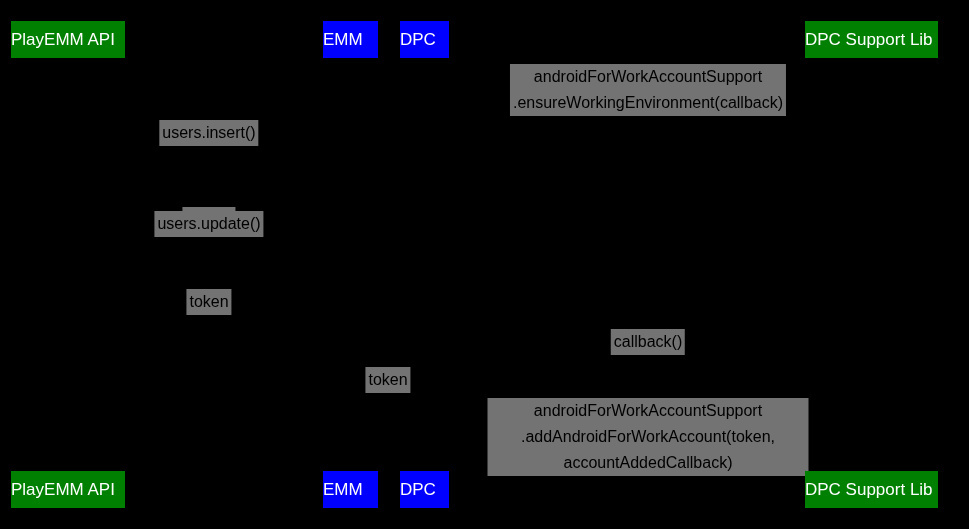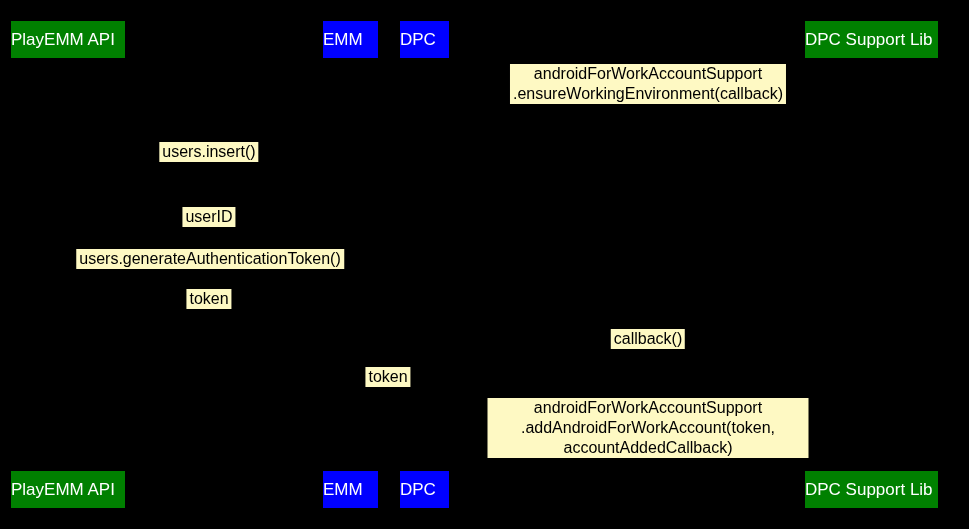--- a/index.html
+++ b/index.html
@@ -21,44 +21,44 @@
     line-height: 37px;
     text-align: left;
     color: #ffffff;
     font-size: 17px;
     white-space: nowrap;
     box-sizing: border-box;
   }
   .msg {
     position: absolute;
     transform: translateX(-50%);
-    background: #fef9c3;
+    background: #737373;
     color: #000000;
     font-size: 16px;
-    line-height: 20px;
+    line-height: 26px;
     text-align: center;
     padding: 0 3px;
     white-space: pre-line;
   }
 </style>
 </head>
 <body>
 
 <div id="stage">
 
   <div class="actor" style="left: 11px; top: 21px; width: 114px; background: rgb(0, 128, 0);">PlayEMM API</div>
   <div class="actor" style="left: 323px; top: 21px; width: 55px; background: rgb(0, 0, 255);">EMM</div>
   <div class="actor" style="left: 400px; top: 21px; width: 49px; background: rgb(0, 0, 255);">DPC</div>
   <div class="actor" style="left: 805px; top: 21px; width: 133px; background: rgb(0, 128, 0);">DPC Support Lib</div>
 
   <div class="msg" style="left:648px; top:64px;">androidForWorkAccountSupport
 .ensureWorkingEnvironment(callback)</div>
-  <div class="msg" style="left:209px; top:142px;">users.insert()</div>
+  <div class="msg" style="left:209px; top:120px;">users.insert()</div>
   <div class="msg" style="left:209px; top:172px;margin-top:35px;">userID</div>
-  <div class="msg" style="left:210px; top:249px;">users.generateAuthenticationToken()</div>
+  <div class="msg" style="left:209px; top:211px;">users.update()</div>
   <div class="msg" style="left:209px; top:289px;">token</div>
   <div class="msg" style="left:648px; top:329px;">callback()</div>
   <div class="msg" style="left:388px; top:367px;">token</div>
   <div class="msg" style="left:648px; top:398px;">androidForWorkAccountSupport
 .addAndroidForWorkAccount(token, accountAddedCallback)</div>
 
   <div class="actor" style="left: 11px; top: 471px; width: 114px; background: rgb(0, 128, 0);">PlayEMM API</div>
   <div class="actor" style="left: 323px; top: 471px; width: 55px; background: rgb(0, 0, 255);">EMM</div>
   <div class="actor" style="left: 400px; top: 471px; width: 49px; background: rgb(0, 0, 255);">DPC</div>
   <div class="actor" style="left: 805px; top: 471px; width: 133px; background: rgb(0, 128, 0);">DPC Support Lib</div>

